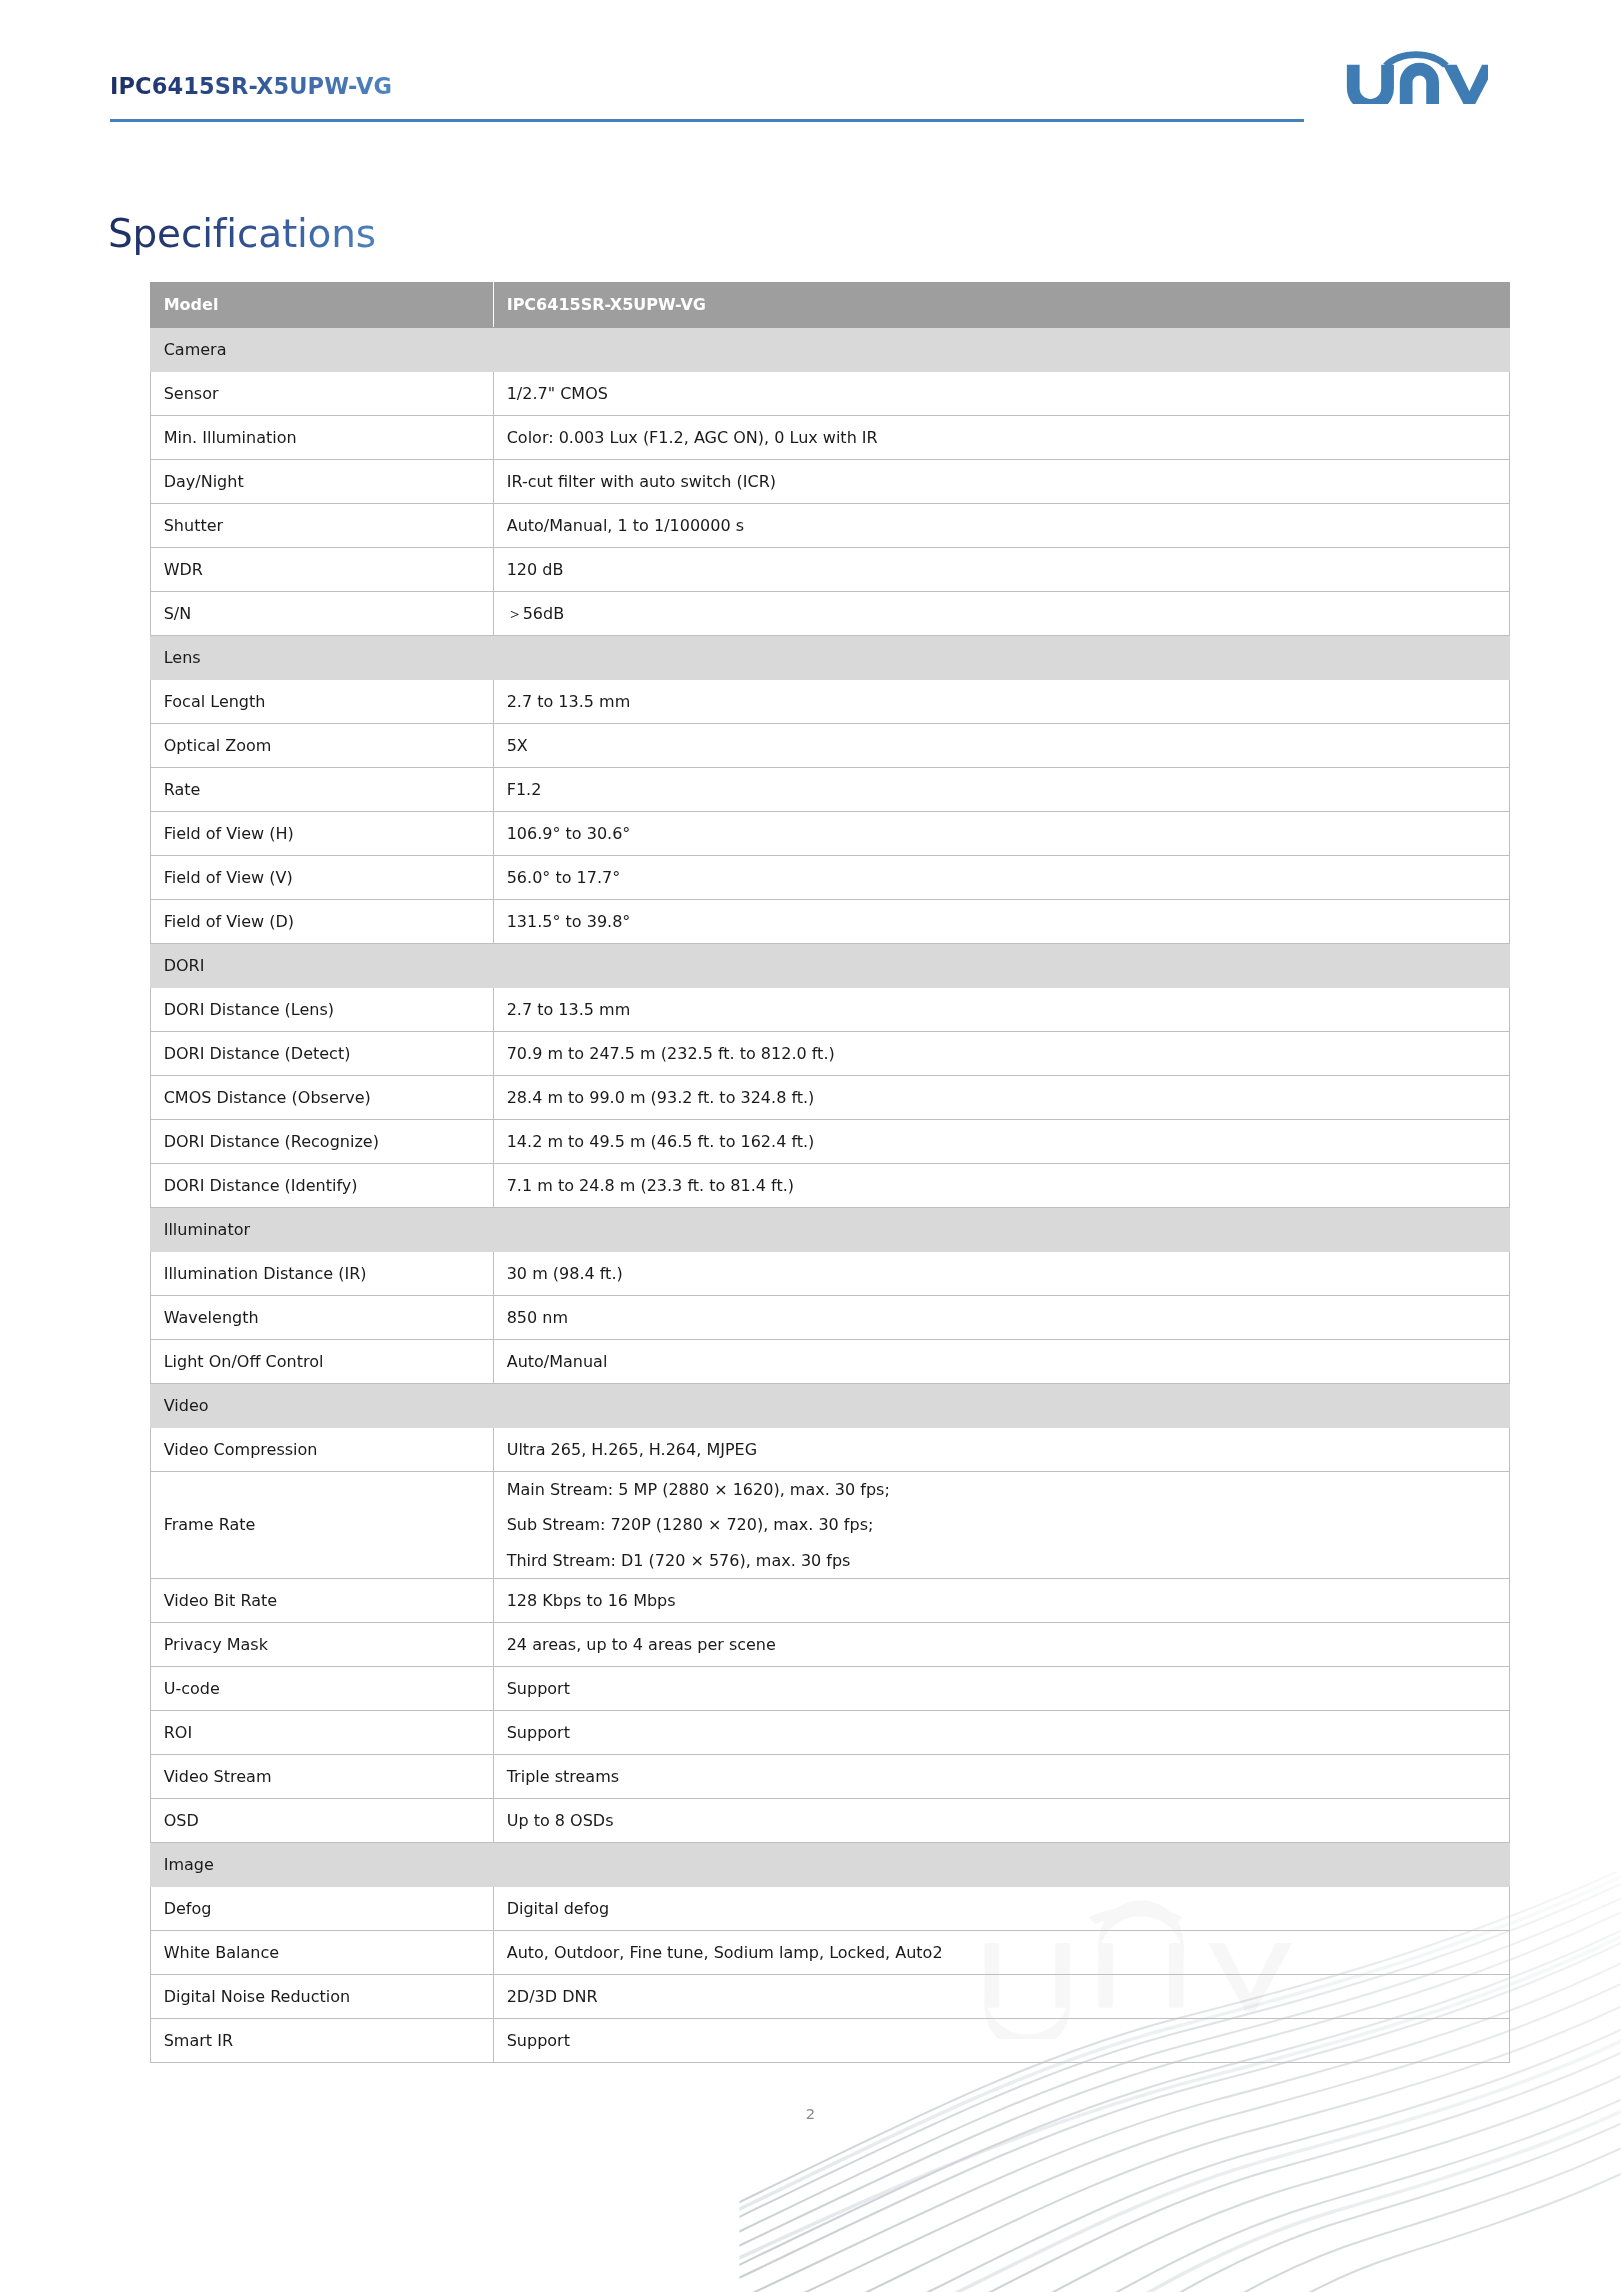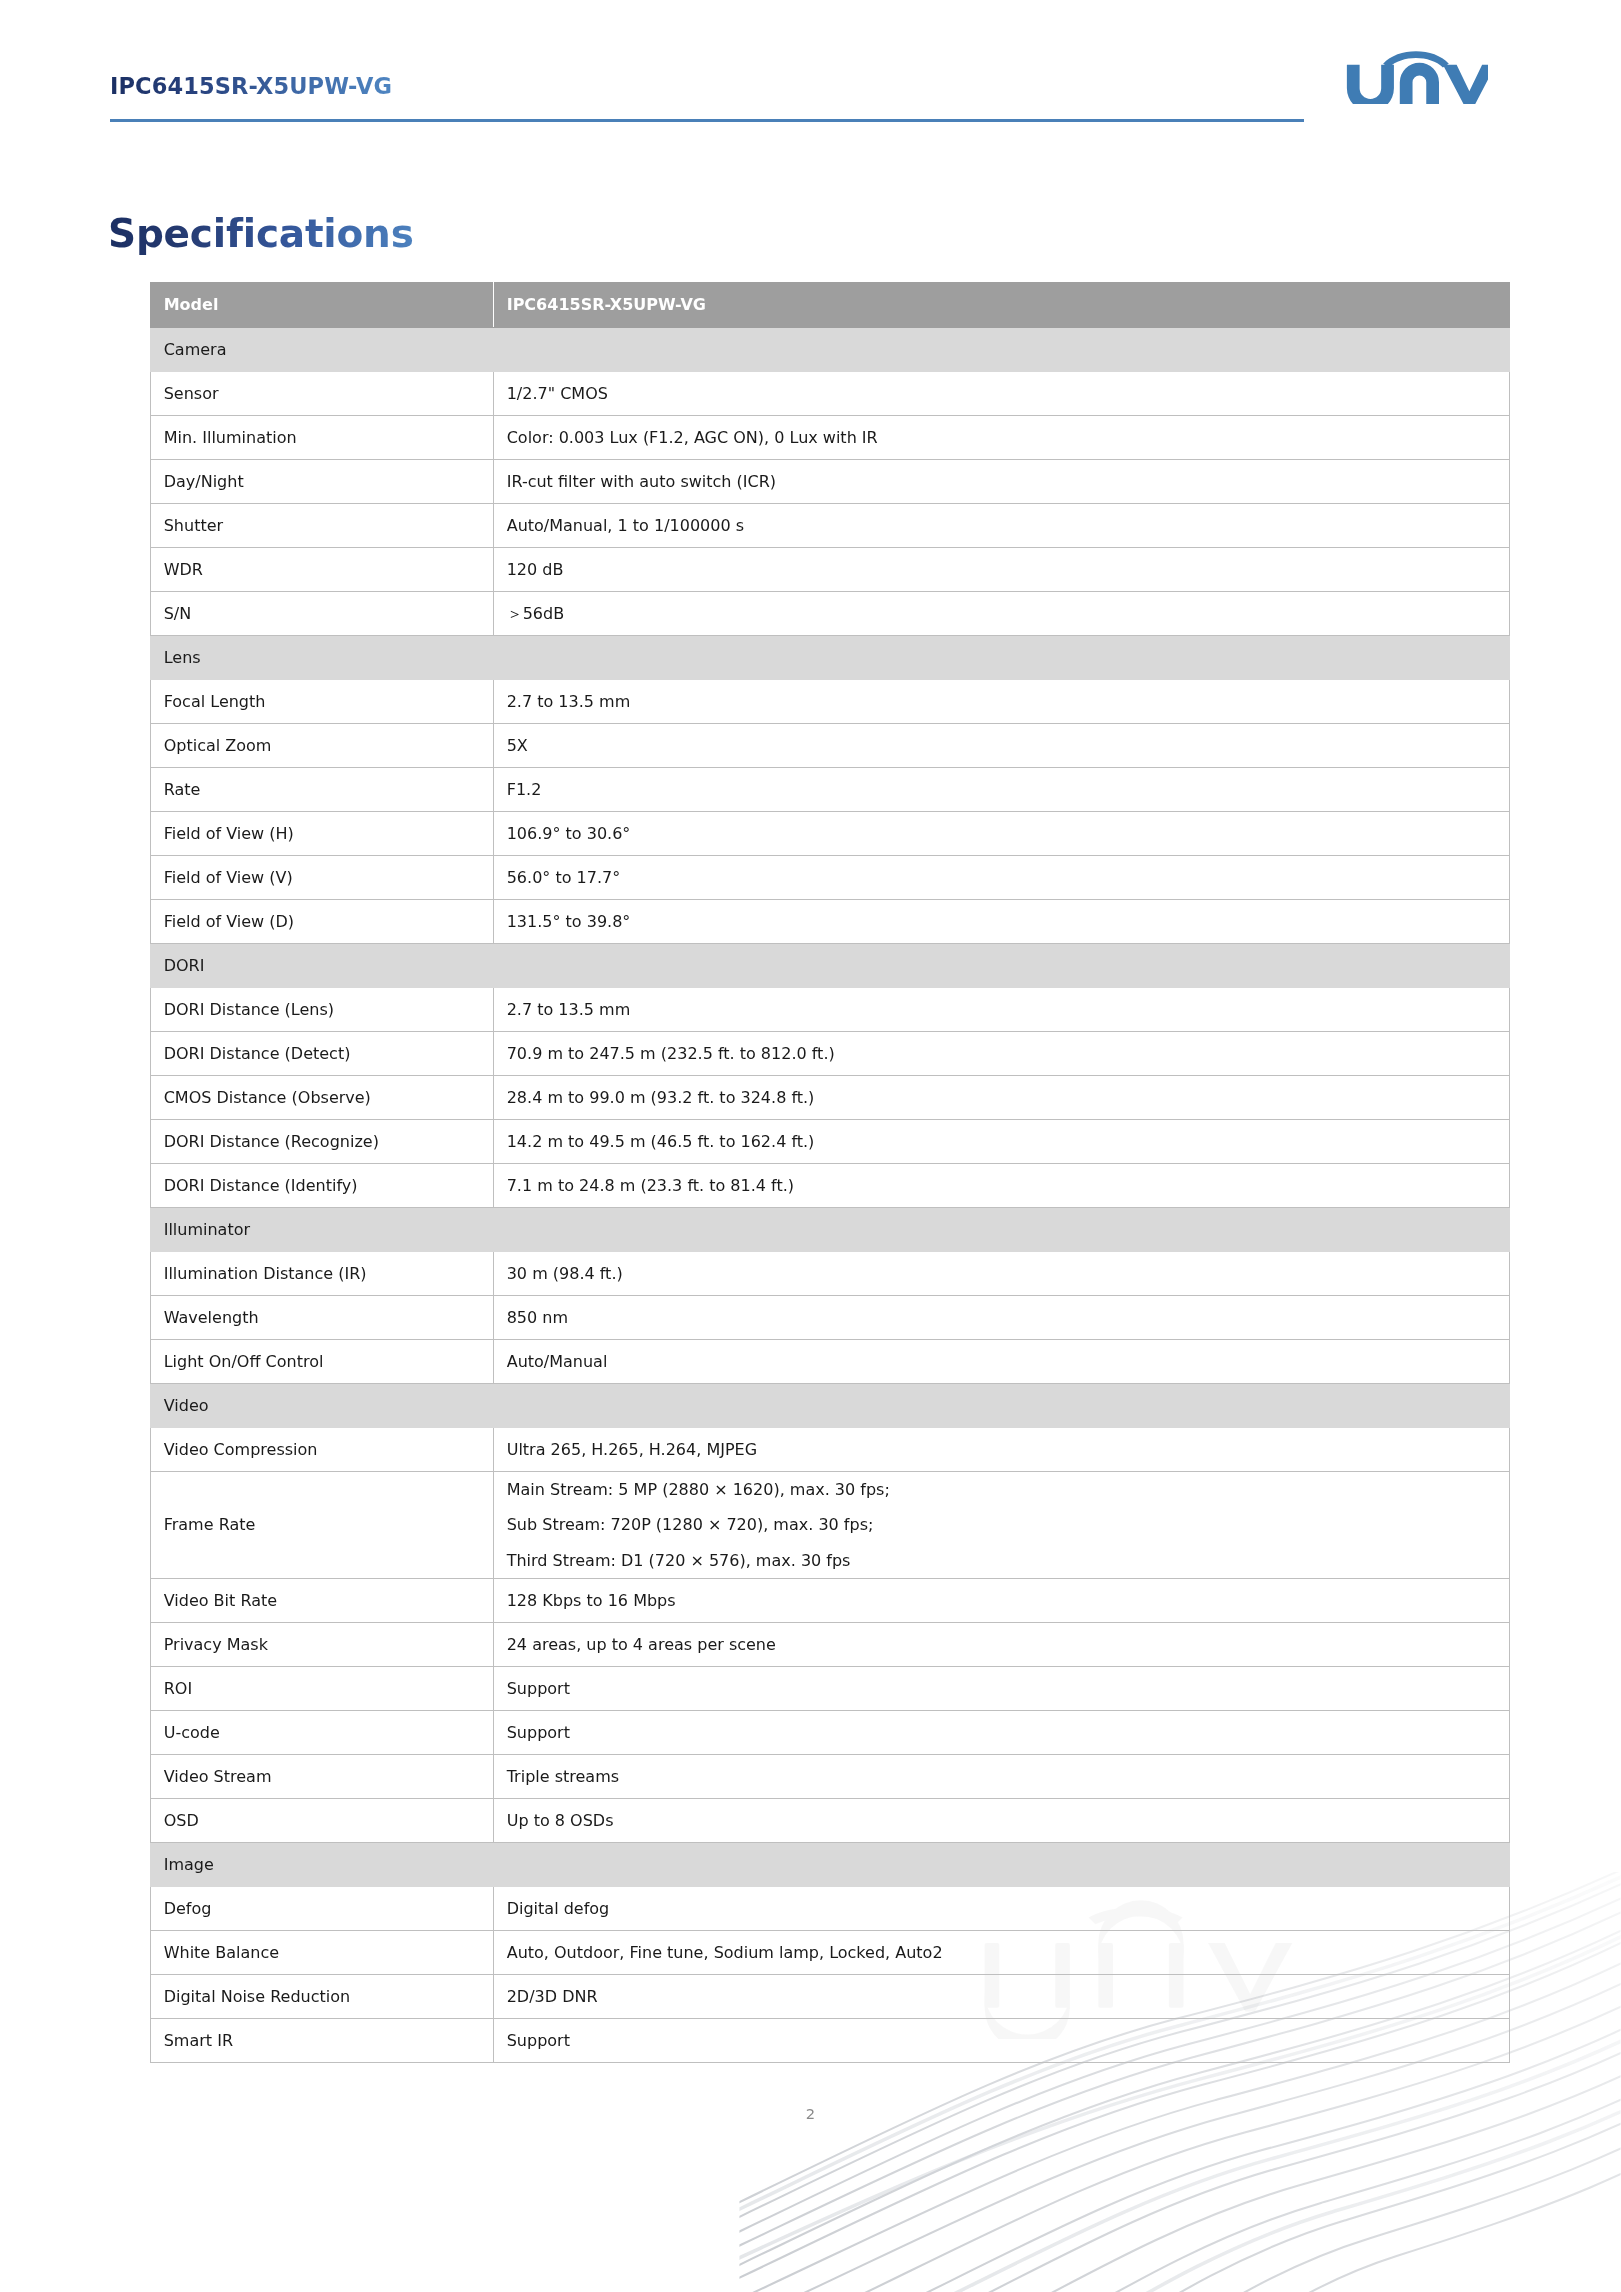--- a/index.html
+++ b/index.html
@@ -68,21 +68,21 @@
     width: 147px;
     height: 61px;
   }
 
   
   .spec-heading {
     position: absolute;
     left: 108px;
     top: 211px;
     font-size: 39px;
-    font-weight: bold;
+    font-weight: normal;
     letter-spacing: -0.2px;
     background: linear-gradient(95deg, #1b2f63 0%, #24396f 22%, #34569a 58%, #4d82bf 100%);
     -webkit-background-clip: text;
     background-clip: text;
     color: transparent;
     -webkit-text-fill-color: transparent;
     z-index: 3;
   }
 
   
@@ -367,25 +367,25 @@
         </tr>
         <tr class="kv">
           <td class="k">Video Bit Rate</td>
           <td class="v">128 Kbps to 16 Mbps</td>
         </tr>
         <tr class="kv">
           <td class="k">Privacy Mask</td>
           <td class="v">24 areas, up to 4 areas per scene</td>
         </tr>
         <tr class="kv">
+          <td class="k">U-code</td>
+          <td class="v">Support</td>
+        </tr>
+        <tr class="kv">
           <td class="k">ROI</td>
-          <td class="v">Support</td>
-        </tr>
-        <tr class="kv">
-          <td class="k">U-code</td>
           <td class="v">Support</td>
         </tr>
         <tr class="kv">
           <td class="k">Video Stream</td>
           <td class="v">Triple streams</td>
         </tr>
         <tr class="kv">
           <td class="k">OSD</td>
           <td class="v">Up to 8 OSDs</td>
         </tr>

